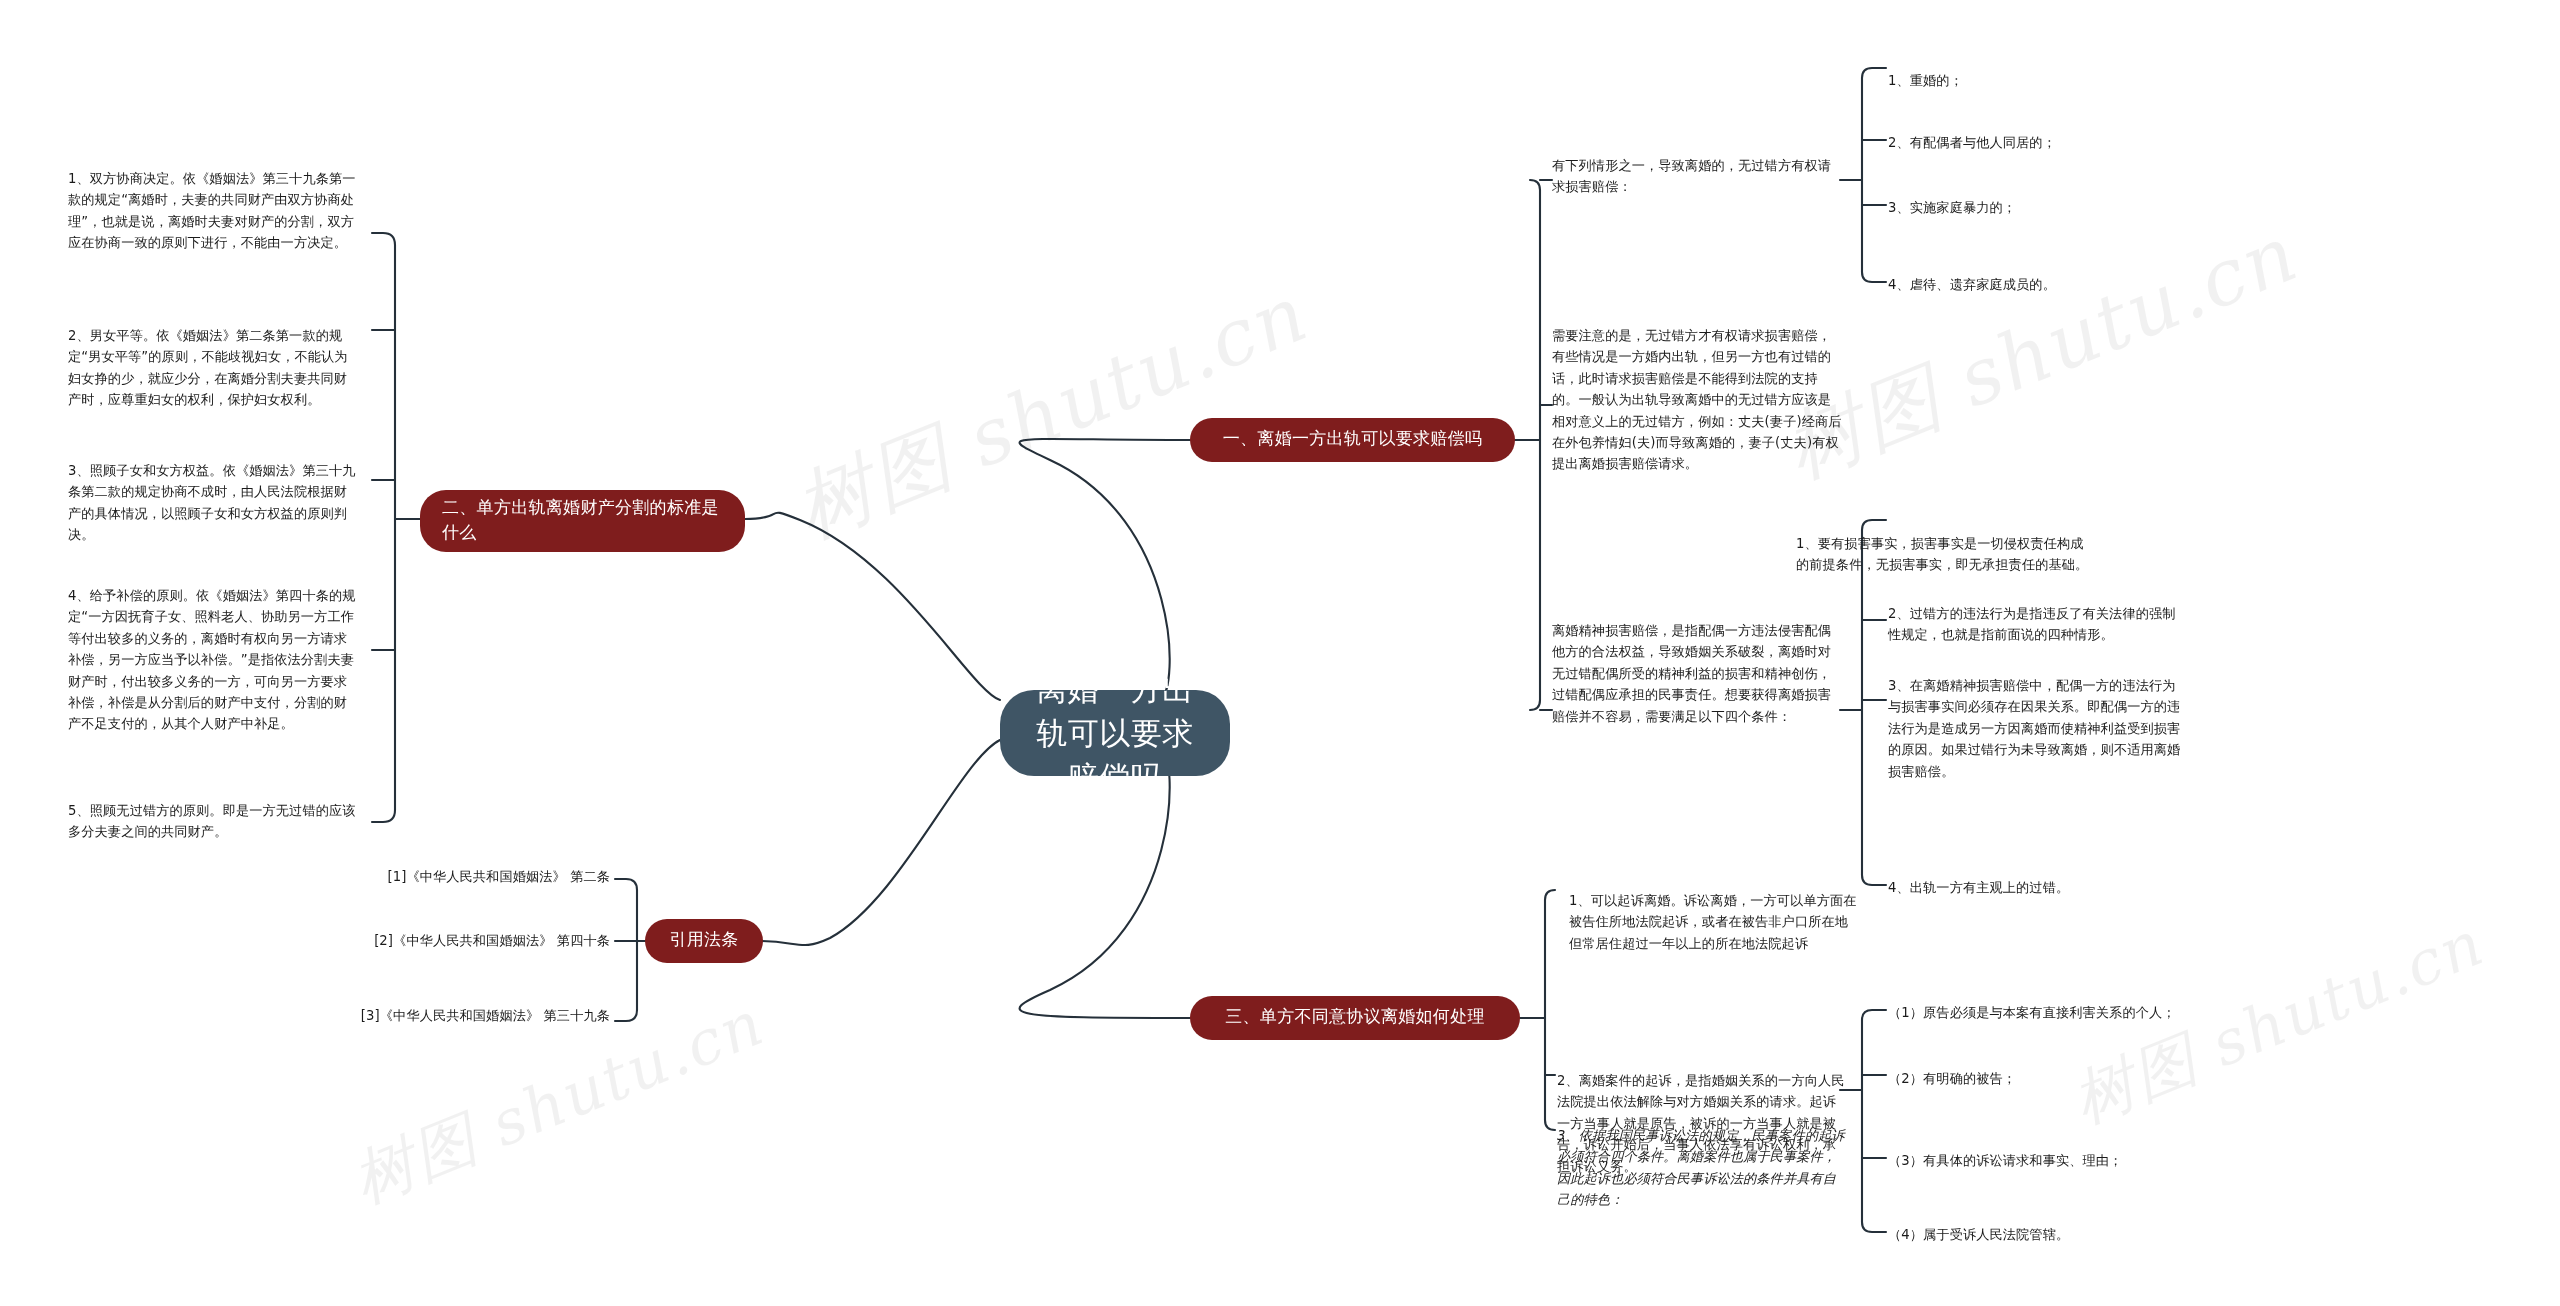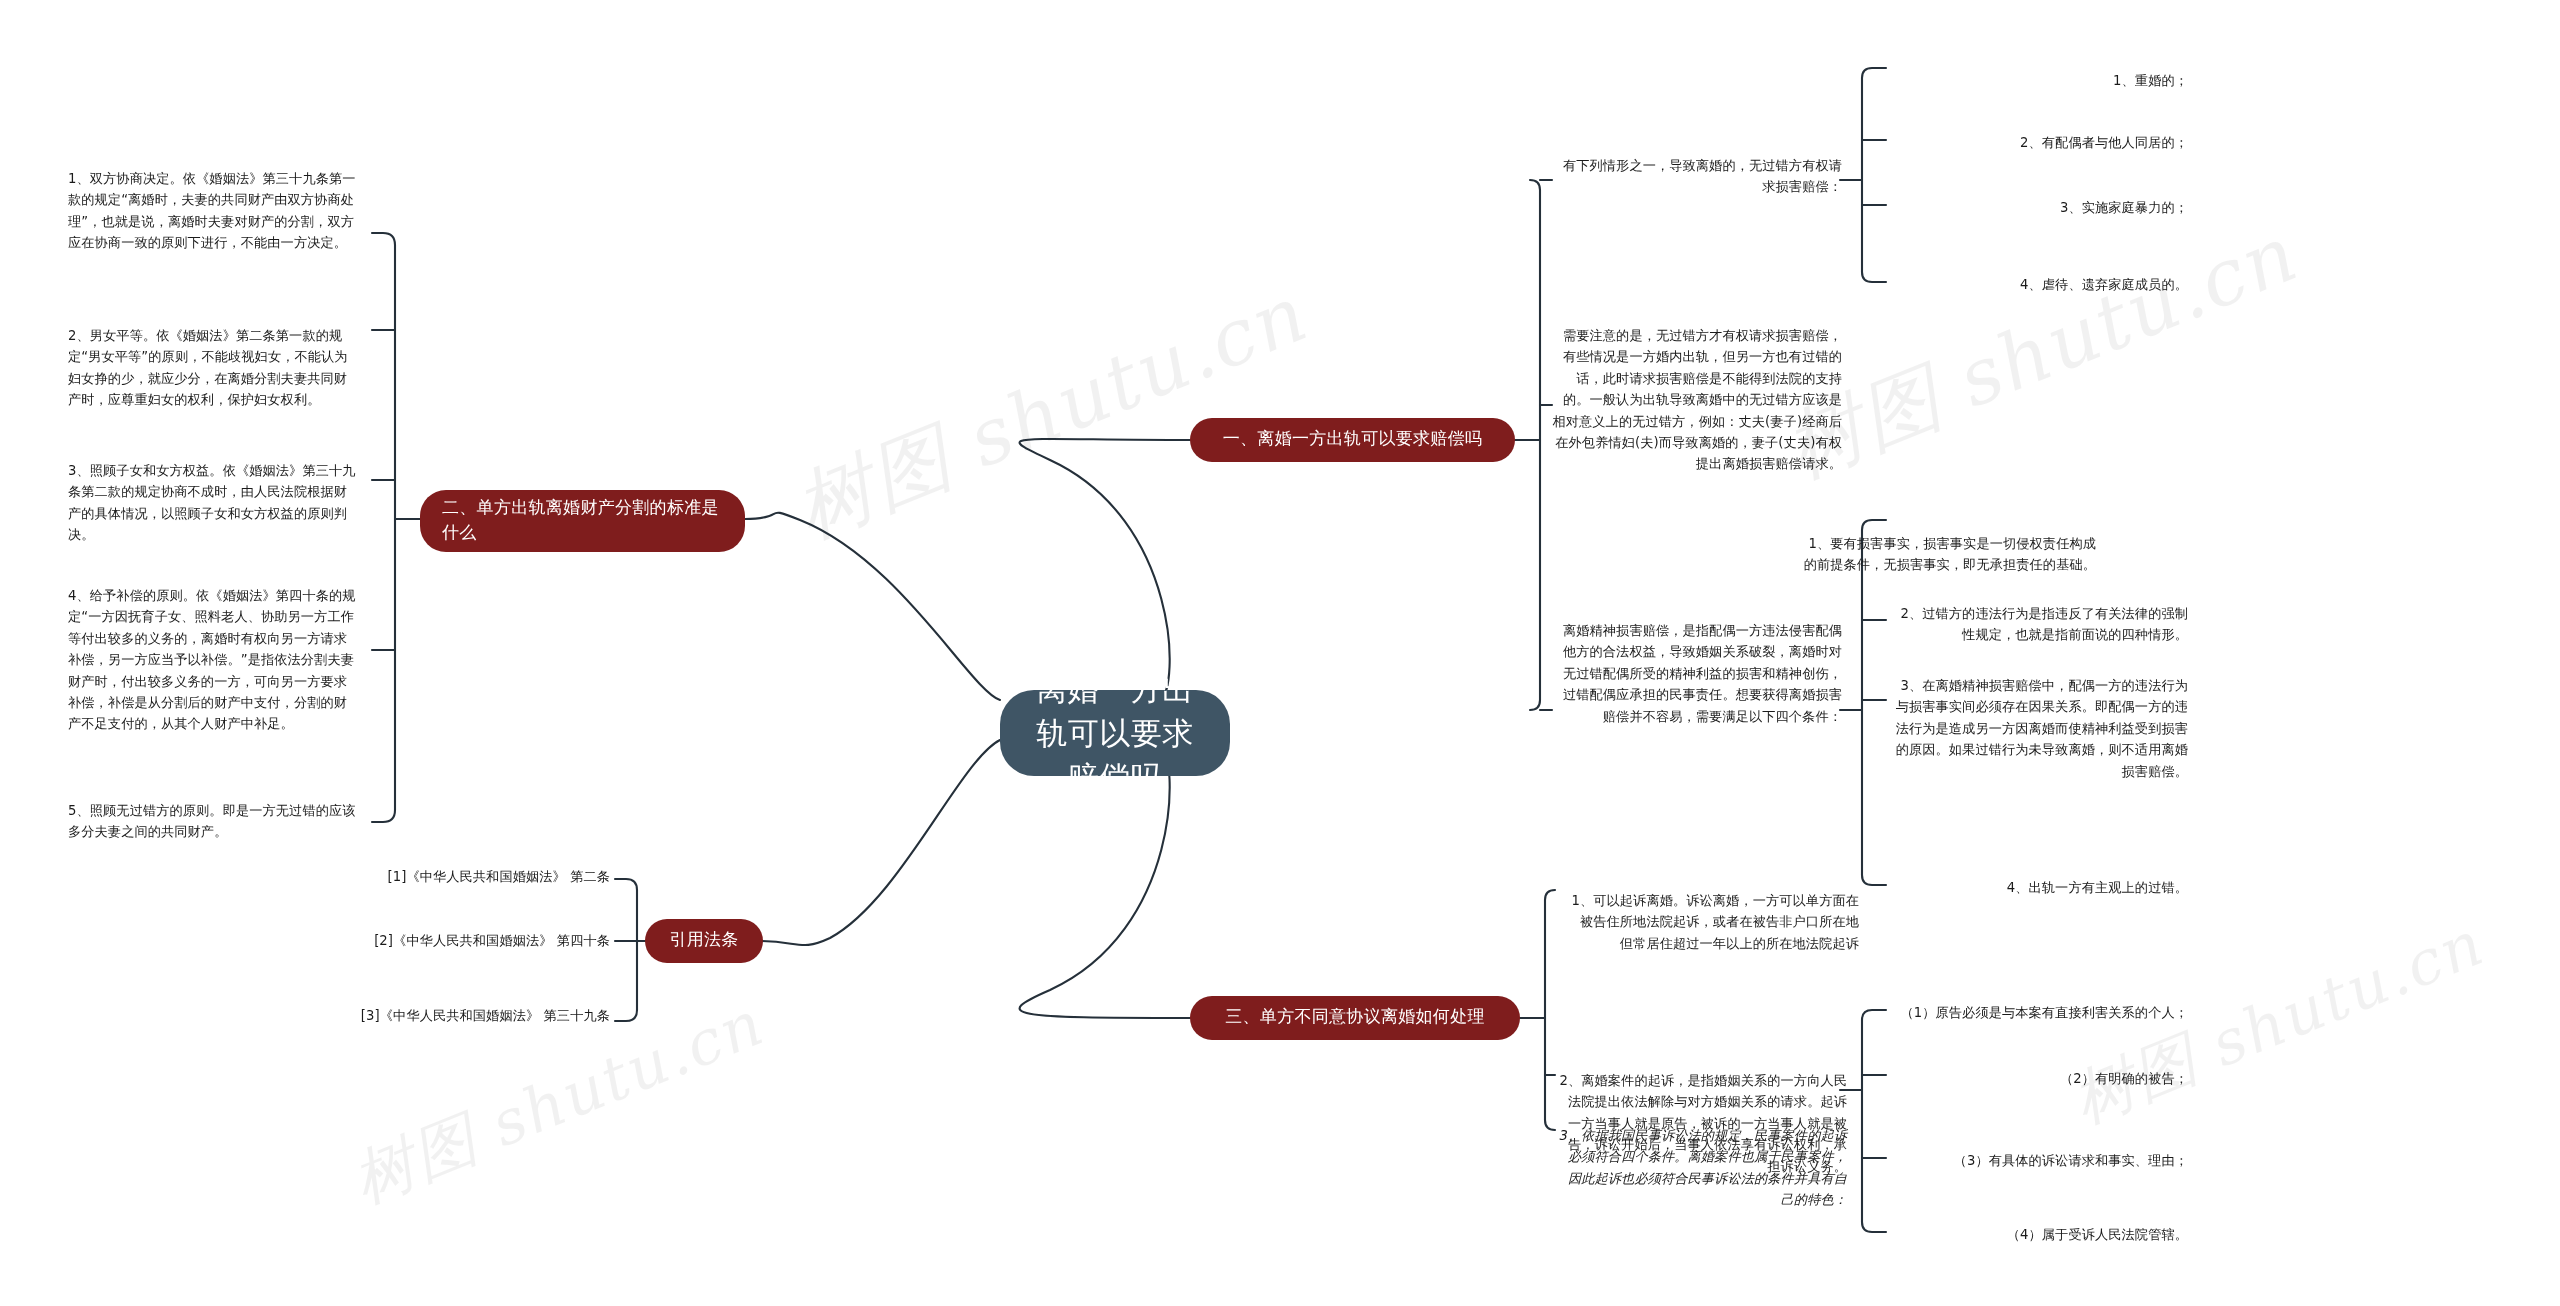--- a/index.html
+++ b/index.html
@@ -75,21 +75,21 @@
   }
   
   .leaf {
     position: absolute;
     color: #1b1b1b;
     font-size: 13.2px;
     line-height: 1.62;
     letter-spacing: 0.1px;
     box-sizing: border-box;
   }
-  .leaf.right  { text-align: right;  }
+  .leaf.right  { text-align: left;  }
   .leaf.leftal { text-align: left;  }
   .leaf.rightal{ text-align: right; }
 </style>
 </head>
 <body>
 
 <div id="canvas">
 
   <div class="wm" style="left:780px; top:360px;">树图 shutu.cn</div>
   <div class="wm" style="left:1770px; top:300px;">树图 shutu.cn</div>

